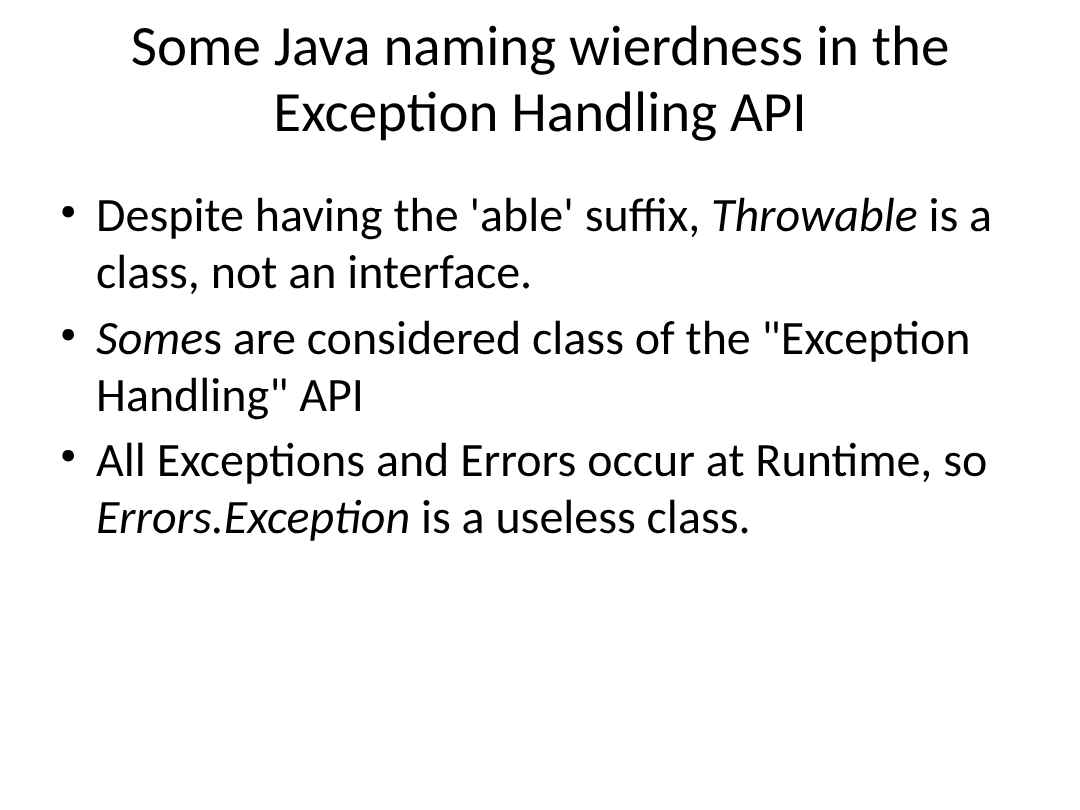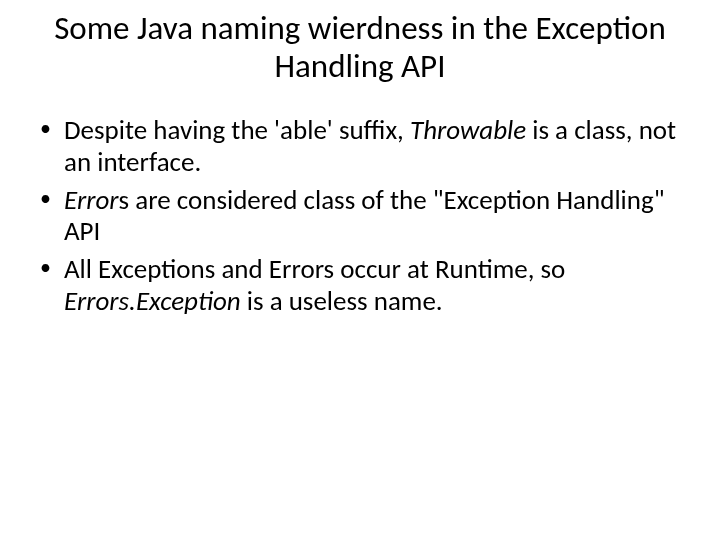--- a/index.html
+++ b/index.html
@@ -11,34 +11,34 @@
     font-family: Calibri, "Segoe UI", Arial, sans-serif;
     color: #000;
   }
   .slide {
     box-sizing: border-box;
     width: 720px;
     height: 540px;
     padding: 10px 30px 0 30px;
   }
   .title {
-    font-size: 33px;
+    font-size: 38px;
     line-height: 1.15;
     text-align: center;
     margin: 0 0 28px 0;
     font-weight: 400;
   }
   ul.body {
     list-style: none;
     margin: 0;
     padding: 0 4px 0 10px;
   }
   ul.body > li {
     position: relative;
-    font-size: 27px;
+    font-size: 32px;
     line-height: 1.18;
     margin: 0 0 6px 0;
     padding-left: 24px;
   }
   ul.body > li::before {
     content: "•";
     position: absolute;
     left: 0;
     top: 0;
     font-size: 22px;
@@ -49,19 +49,19 @@
 </head>
 <body>
 
 <div class="slide">
   <h1 class="title">Some Java naming wierdness in the Exception Handling API</h1>
   <ul class="body">
     <li>
       <span>Despite having the 'able' suffix, </span><span class="i">Throwable</span><span> is a class, not an interface.</span>
     </li>
     <li>
-      <span class="i">Error</span><span>s are considered class of the "Exception Handling" API</span>
+      <span class="i">Some</span><span>s are considered class of the "Exception Handling" API</span>
     </li>
     <li>
-      <span>All Exceptions and Errors occur at Runtime, so </span><span class="i">Errors.Exception</span><span> is a useless name.</span>
+      <span>All Exceptions and Errors occur at Runtime, so </span><span class="i">Errors.Exception</span><span> is a useless class.</span>
     </li>
   </ul>
 </div>
 
 </body></html>

